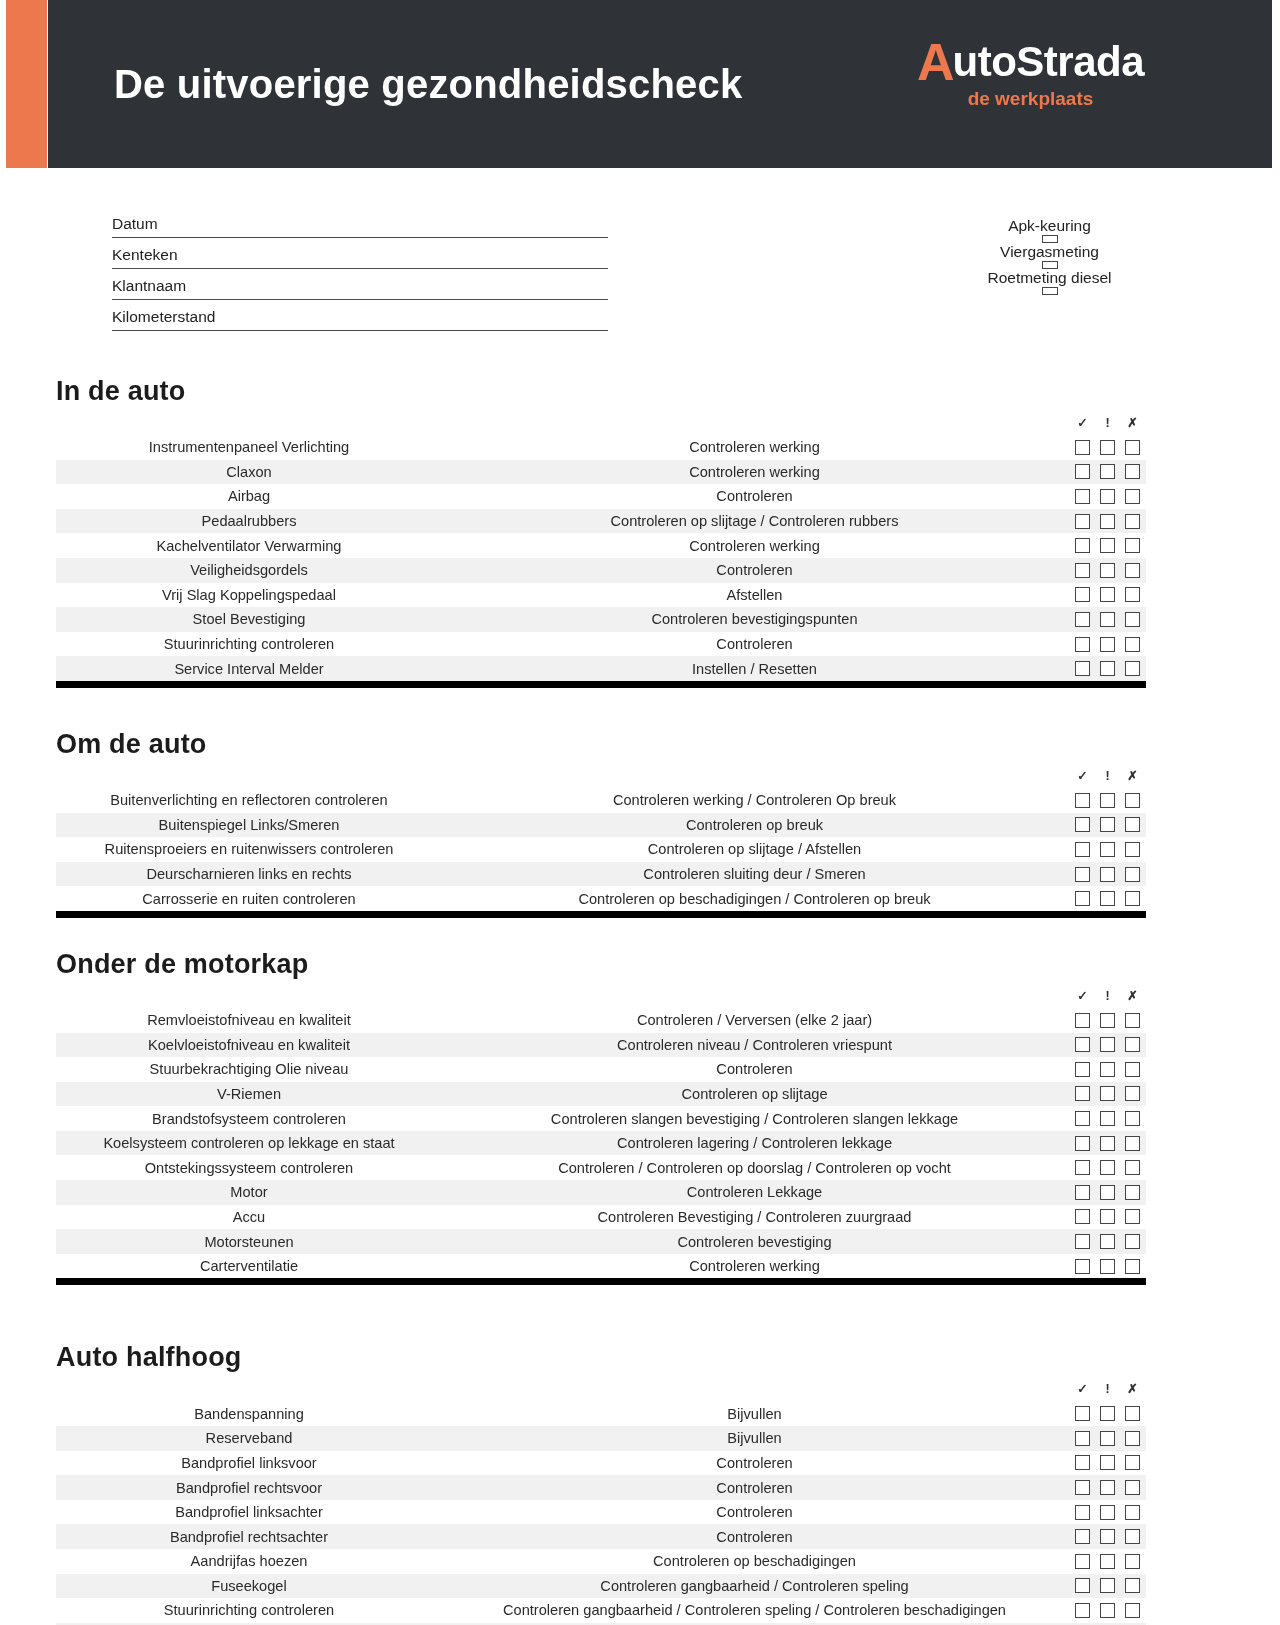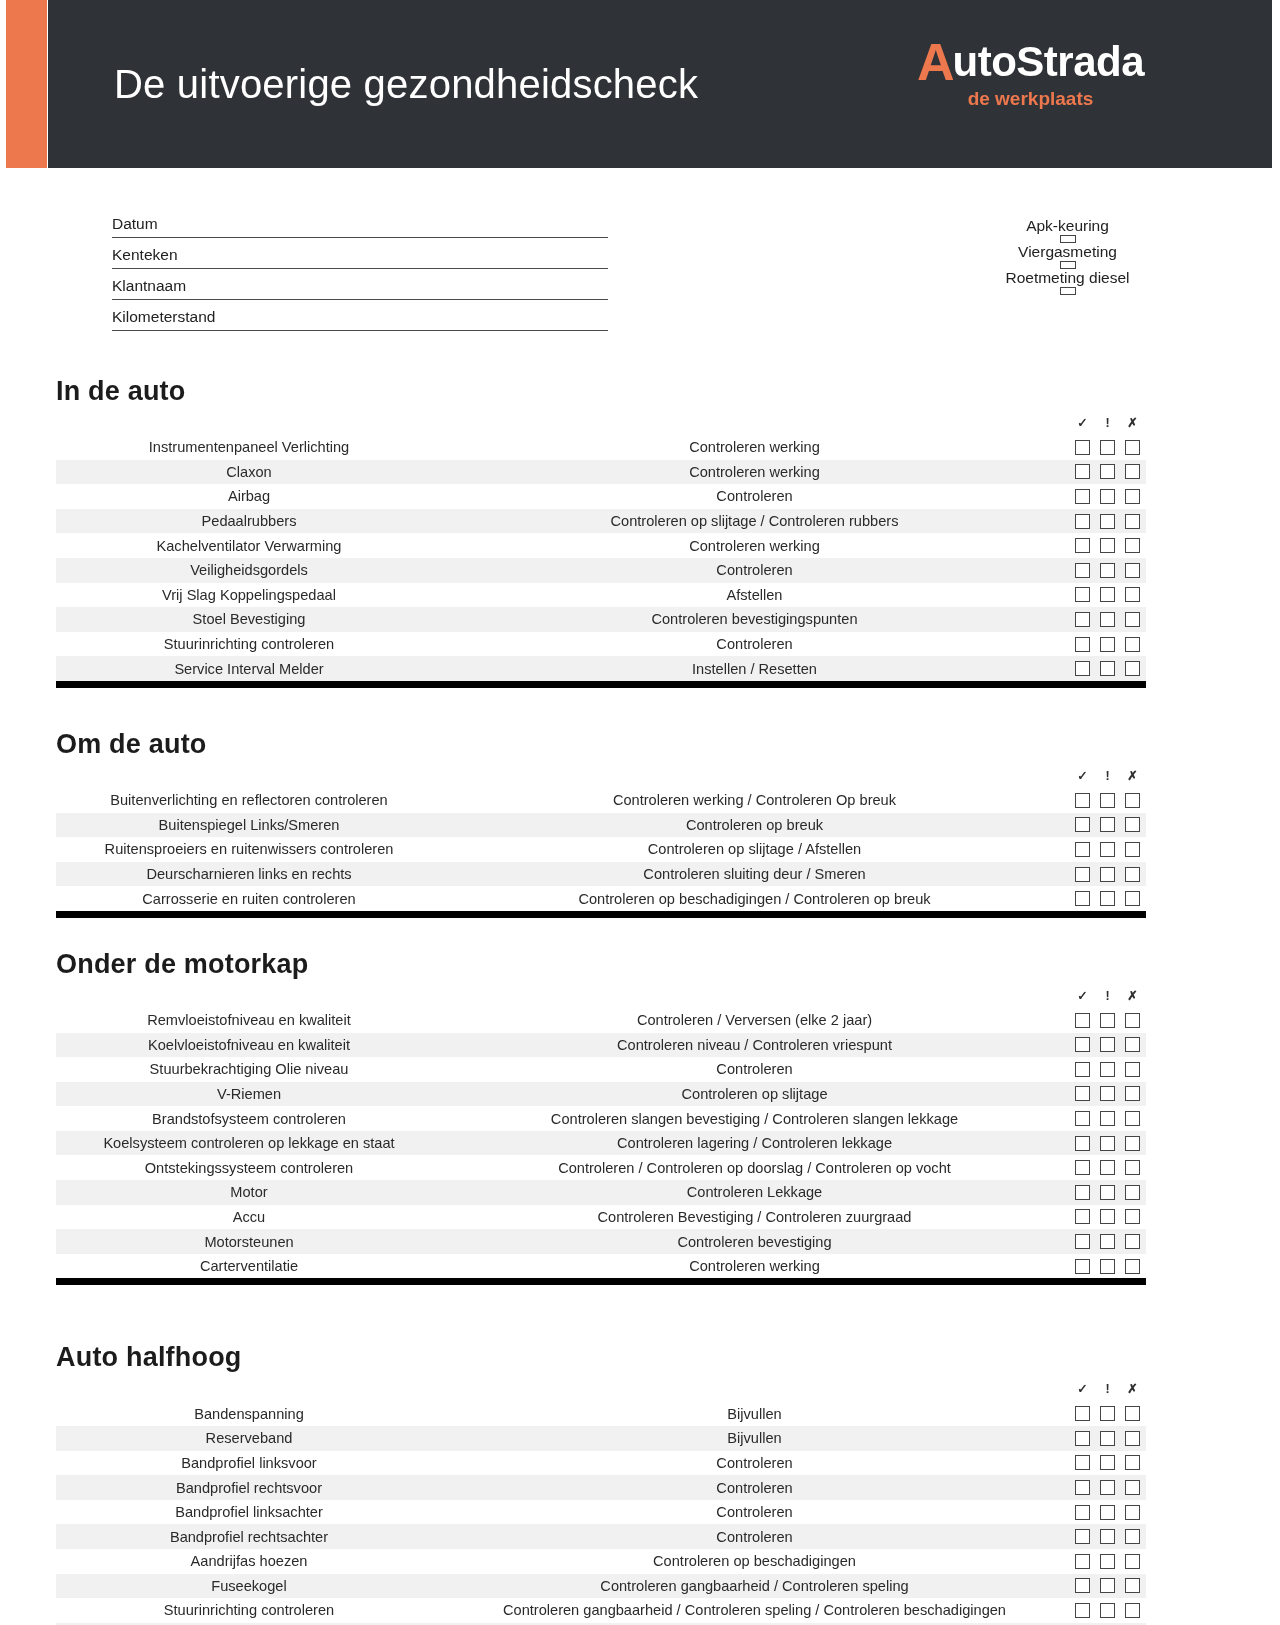--- a/index.html
+++ b/index.html
@@ -3,31 +3,31 @@
 <meta charset="utf-8">
 <style>
   html,body { margin:0; padding:0; background:#ffffff; }
   body { width:1280px; height:1625px; font-family:"Liberation Sans", sans-serif; }
   .page { position:relative; width:1280px; height:1625px; overflow:hidden; background:#fff; }
 
   
   .accent-stripe { position:absolute; left:6px; top:0; width:41px; height:168px; background:#ED784D; }
   .page-header { position:absolute; left:48px; top:0; width:1224px; height:168px; background:#2F3337;
                  display:flex; align-items:center; }
-  .page-title { margin:0 0 0 66px; color:#ffffff; font-size:40px; font-weight:normal; letter-spacing:0.2px; }
+  .page-title { margin:0 0 0 66px; color:#ffffff; font-size:40px; font-weight:bold; letter-spacing:0.2px; }
   .logo { position:absolute; right:128px; top:36px; text-align:right; line-height:1; }
   .logo-main { font-size:42px; font-weight:bold; color:#ffffff; letter-spacing:-0.5px; }
   .logo-a { color:#ED784D; font-size:52px; vertical-align:-4px; letter-spacing:-2px; }
   .logo-sub { color:#ED784D; font-size:19px; font-weight:bold; margin-top:1px;text-align:center; }
 
   .header-spacer { height:168px; }
 
   
   .form-area { margin-top:47px; display:flex; justify-content:space-between;
-               padding-left:112px; padding-right:64px; }
+               padding-left:112px; padding-right:82px; }
   .form-fields { width:496px; }
   .form-field { margin-bottom:8px; }
   .field-label { font-size:15.5px; color:#222; padding-bottom:3px; }
   .field-line { border-bottom:1.4px solid #4a4a4a; height:1px; }
   .extra-checks { width:297px; padding-top:2px; }
   .extra-check-row { display:flex; align-items:center; justify-content:space-between; height:26px;flex-direction:column; }
   .extra-label { font-size:15.5px; color:#222; }
 
   .checkbox { width:14px; height:14px; border:1.6px solid #454545; background:#fff; box-sizing:content-box; }
   .checkbox.small { width:13px; height:13px; }

